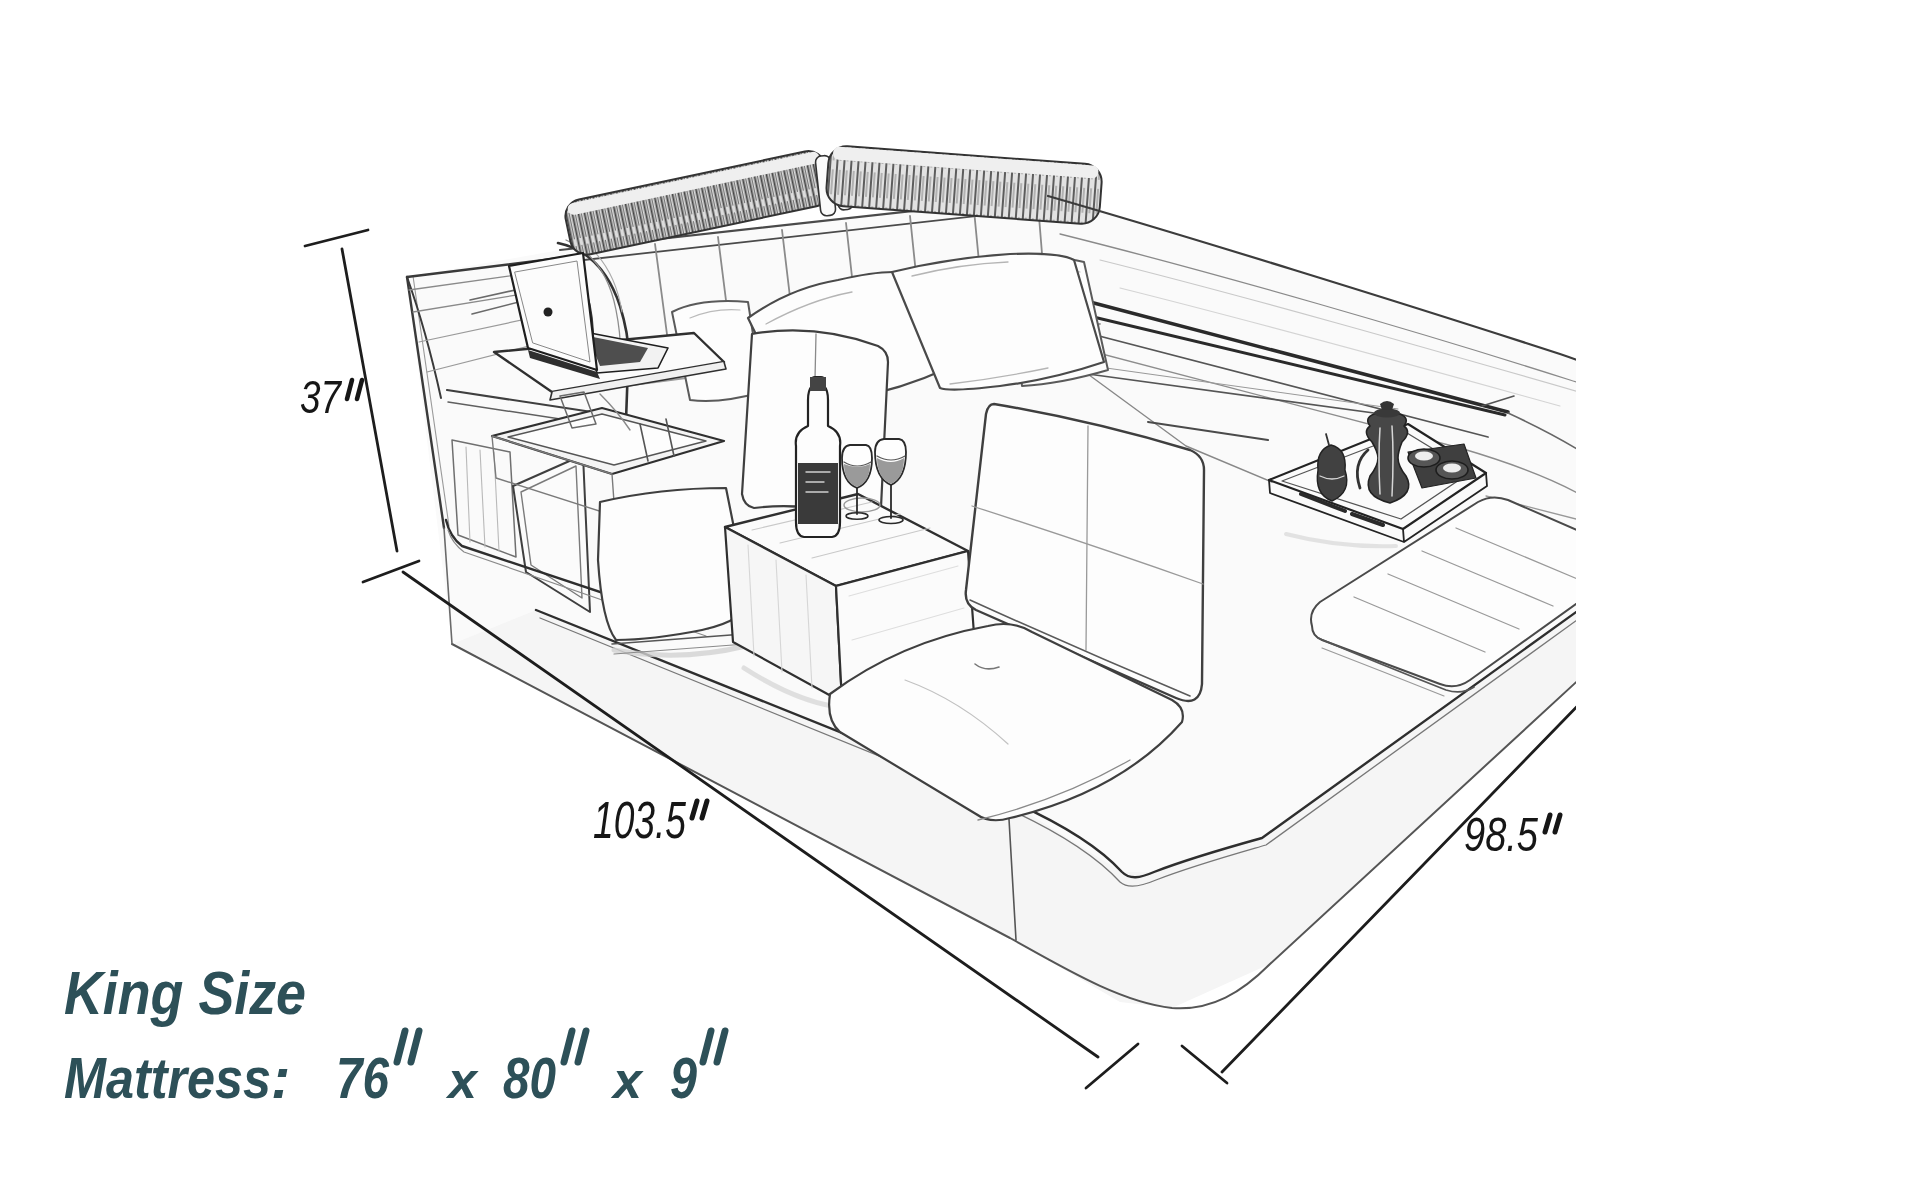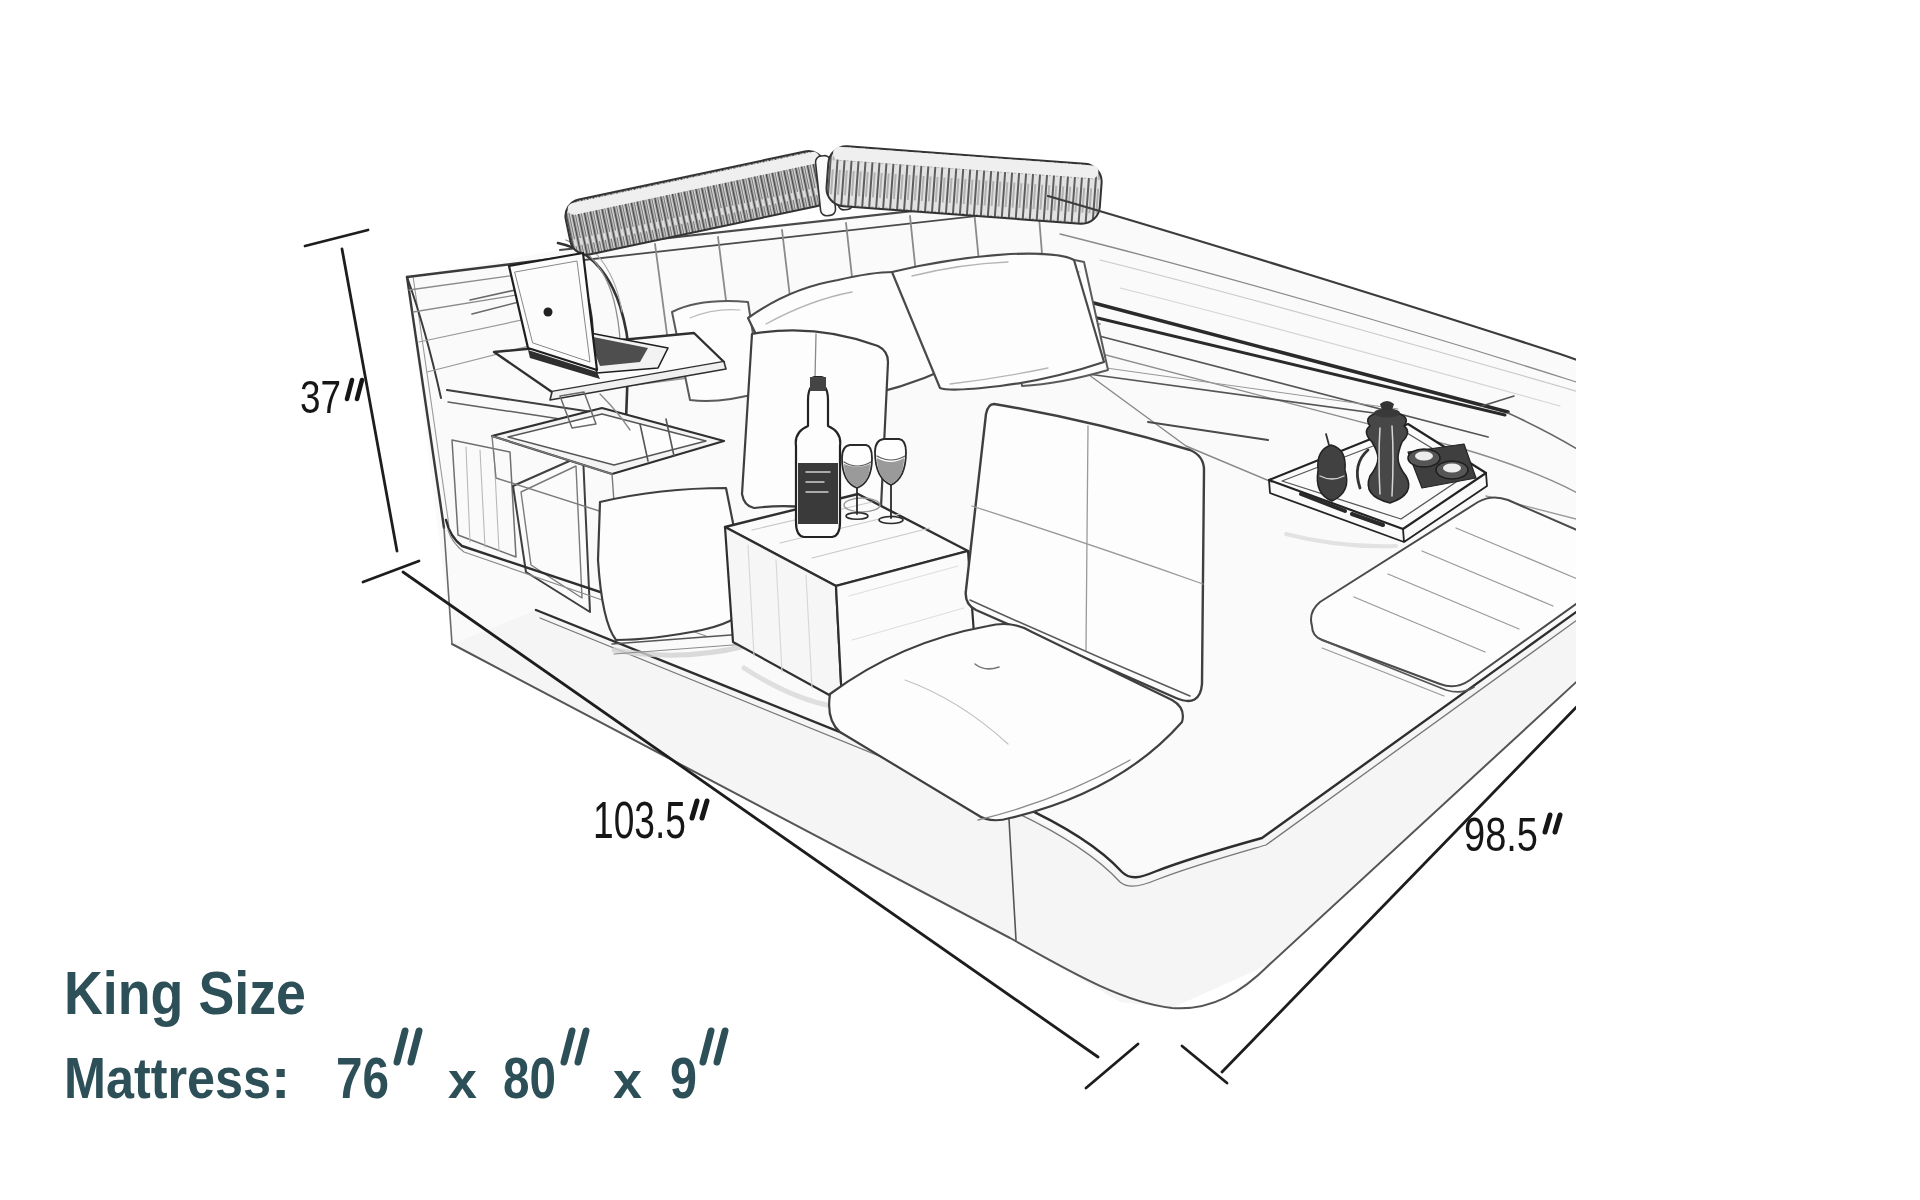--- a/index.html
+++ b/index.html
@@ -1,17 +1,17 @@
 <!DOCTYPE html>
 <html><head>
 <meta charset="utf-8">
 <style>
   html,body{margin:0;padding:0;background:#ffffff;}
   .wrap{width:1576px;height:1200px;position:relative;background:#fff;overflow:hidden;
-        font-family:"Liberation Sans", sans-serif;}
+        font-family:"Liberation Sans", sans-serif;font-style:italic;}
 </style>
 </head>
 <body>
 <div class="wrap">
 <svg width="1920" height="1200" viewBox="0 0 1920 1200">
 <defs>
   <pattern id="grain" width="6" height="34" patternUnits="userSpaceOnUse">
     <rect width="6" height="34" fill="#dcdcdc"></rect>
     <line x1="1.6" y1="0" x2="1.6" y2="34" stroke="#454545" stroke-width="1.9"></line>
     <line x1="4.4" y1="4" x2="4.4" y2="31" stroke="#757575" stroke-width="1.2"></line>

